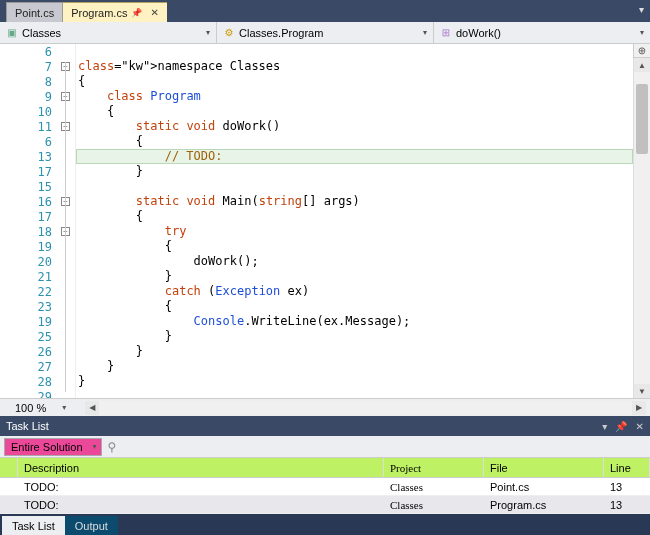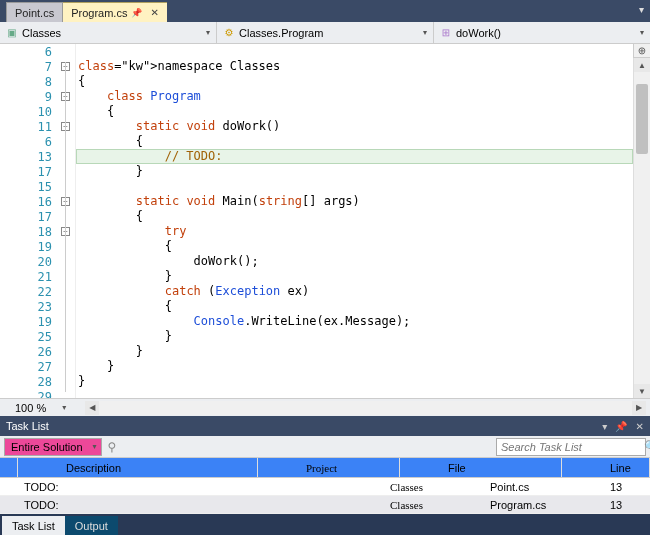--- a/index.html
+++ b/index.html
@@ -51,21 +51,21 @@
   
   .tasklist-toolbar { height: 22px; background: #eceef1; border-bottom: 1px solid #ccc; display: flex; align-items: center; padding: 0 4px; gap: 4px; }
   .combo { height: 18px; border: 1px solid #aaa; background: #ec4899; padding: 0 18px 0 6px; display: flex; align-items: center; font-size: 11px; position: relative; cursor: pointer; }
   .combo::after { content: "▾"; position: absolute; right: 4px; font-size: 8px; color: #555; }
   .filter-icon { color: #888; font-size: 12px; margin-left: 2px; }
   .search-box { margin-left: auto; height: 18px; border: 1px solid #aaa; background: #fff; display: flex; align-items: center; padding: 0 4px; width: 150px; }
   .search-box input { border: none; outline: none; flex: 1; font-size: 11px; color: #888; font-style: italic; }
   .search-icon { font-size: 11px; color: #555; }
   
   .task-grid { background: #fff; }
-  .task-header { height: 20px; background: #3b82f6; border-bottom: 1px solid #ccc; display: flex; font-size: 11px; gap: 42px; }
+  .task-header { height: 20px; background: #bef264; border-bottom: 1px solid #ccc; display: flex; font-size: 11px; }
   .th { padding: 0 6px; display: flex; align-items: center; border-right: 1px solid #ddd; }
   .th0 { width: 18px; }
   .th1 { flex: 1; }
   .th2 { width: 100px; font-family: Liberation Serif, serif; }
   .th3 { width: 120px; }
   .th4 { width: 46px; }
   .task-row { height: 18px; display: flex; font-size: 11px; border-bottom: 1px solid #eee; }
   .task-row .td { padding: 0 6px; display: flex; align-items: center; }
   .task-row.sel { background: #e8e8ec; }
   
@@ -171,25 +171,20 @@
   <span class="title-btn">▾</span>
   <span class="title-btn">📌</span>
   <span class="title-btn">✕</span>
 </div>
 
 <div class="tasklist-toolbar">
   <div class="combo">
     <span>Entire Solution</span>
   </div>
   <span class="filter-icon">⚲</span>
-  <div class="search-box">
-    <input placeholder="Search Task List" style="">
-    <span class="search-icon">🔍</span>
-
-  </div>
 </div>
 
 <div class="task-grid">
   <div class="task-header">
     <div class="th th0"></div>
     <div class="th th1">Description</div>
     <div class="th th2">Project</div>
     <div class="th th3">File</div>
     <div class="th th4">Line</div>
   </div>

